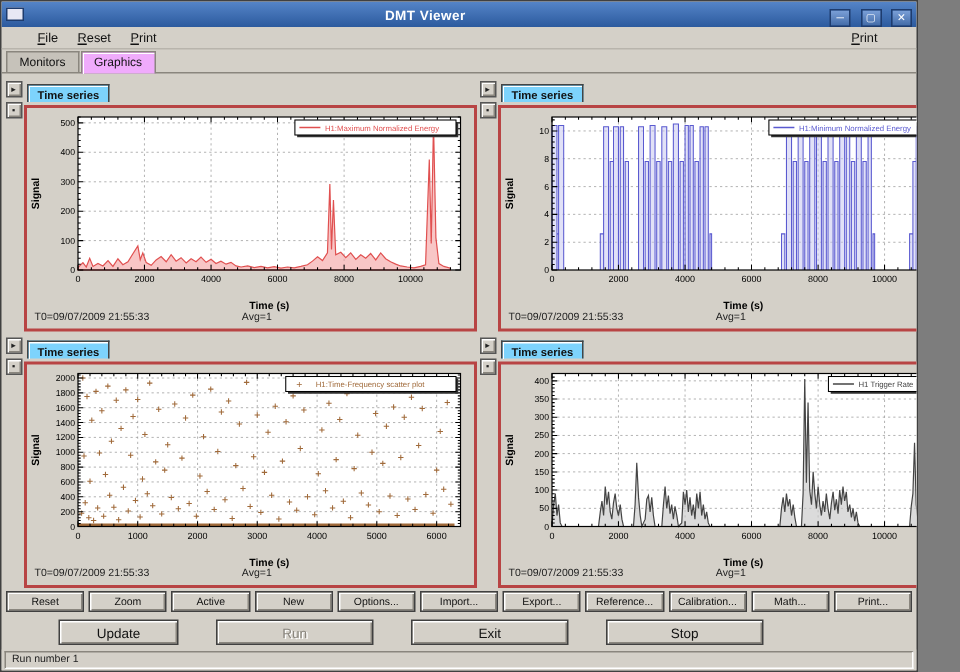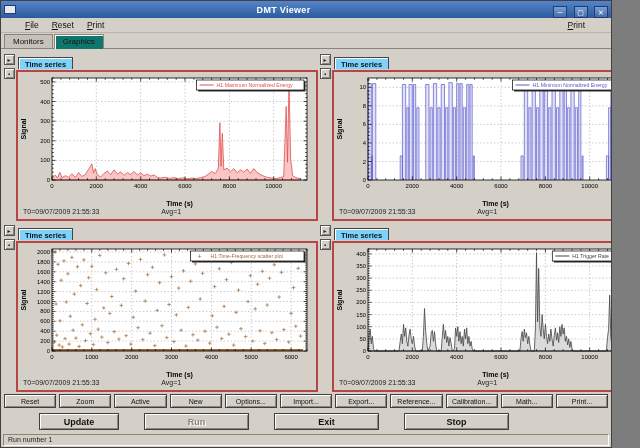--- a/index.html
+++ b/index.html
@@ -14,41 +14,41 @@
         border:1px solid #1e3c6e;color:#fff;font-size:7px;line-height:9px;padding:0;text-align:center;}
   
   .menubar{height:15px;display:flex;align-items:center;padding:0 22px;border-bottom:1px solid #b8b4ac;}
   .menu-item{display:inline-block;font-size:8.5px;margin-right:9px;padding:1px 2px;color:#111;}
   .menu-item::first-letter{text-decoration:underline;}
   .menu-item.help{margin-left:auto;margin-right:2px;}
   
   .tabrow{height:16px;display:flex;align-items:flex-end;padding-left:3px;border-bottom:1px solid #8a867e;}
   .tab{font-size:8px;padding:2px 8px 11px;background:#c6c2ba;border:1px solid #8a867e;border-bottom:none;
        margin-right:1px;height:13px;color:#111;}
-  .tab.active{background:#0f766e;height:15px;position:relative;top:1px;box-shadow:inset 1px 1px 0 #fff;}
+  .tab.active{background:#f0abfc;height:15px;position:relative;top:1px;box-shadow:inset 1px 1px 0 #fff;}
   
   .content{height:342px;display:grid;grid-template-columns:1fr 1fr;grid-template-rows:171px 171px;padding:2px 0 0 1px;}
   .pane-group{display:flex;padding-top:2px;}
   .pane-strip{width:14px;display:flex;flex-direction:column;align-items:center;gap:3px;padding-top:1px;}
   .mini-btn{width:11px;height:11px;font-size:6px;line-height:8px;padding:0;background:#d4d0c8;border:1px solid #555;
             box-shadow:inset 1px 1px 0 #fff, inset -1px -1px 0 #8a867e;text-align:center;color:#222;}
   .pane{flex:1;position:relative;}
   .pane-tab{display:inline-block;font-size:7.5px;font-weight:bold;color:#111;padding:2px 6px 0;height:12px;
             background:#7dd3fc;border:1px solid #444;border-bottom:none;margin-left:2px;
             box-shadow:inset 1px 1px 0 #fff;position:relative;z-index:2;}
   .pane-box{width:302px;height:151px;border:2px solid #b84444;background:#d4d0c8;margin-top:-1px;position:relative;}
   svg.chart{display:block;margin:1px 0 0 1px;font-family:"Liberation Sans",sans-serif;}
   .pane-footer{position:absolute;left:5px;right:5px;bottom:1px;height:10px;font-size:7px;color:#222;}
   .pane-footer .avg{position:absolute;left:48%;}
   
   .row1{display:flex;gap:3px;padding:3px 3px 2px;height:19px;}
   .btn{flex:1;height:14px;font-size:7px;color:#111;background:#d4d0c8;border:1px solid #404040;
        box-shadow:inset 1px 1px 0 #fff, inset -1px -1px 0 #8a867e;padding:0;font-family:inherit;}
   .row2{display:flex;padding:3px 0 2px 38px;gap:25px;height:23px;}
-  .cmd{width:105px;height:17px;font-size:9px;font-weight:bold;color:#111;background:#d4d0c8;border:1px solid #404040;
+  .cmd{width:105px;height:17px;font-size:9px;font-weight:normal;color:#111;background:#d4d0c8;border:1px solid #404040;
        box-shadow:inset 1px 1px 0 #fff, inset -1px -1px 0 #8a867e;font-family:inherit;padding:0;}
   .cmd.first{width:80px;}
   .cmd.disabled{color:#8a867e;text-shadow:1px 1px 0 #ffffff;}
   
   .statusbar{position:absolute;left:0;right:0;bottom:0;height:14px;padding:1px 2px;background:#d4d0c8;}
   .status-field{height:12px;border:1px solid;border-color:#8a867e #ffffff #ffffff #8a867e;
                 font-size:7px;padding:1px 0 0 4px;color:#222;}
 </style>
 </head>
 <body>

